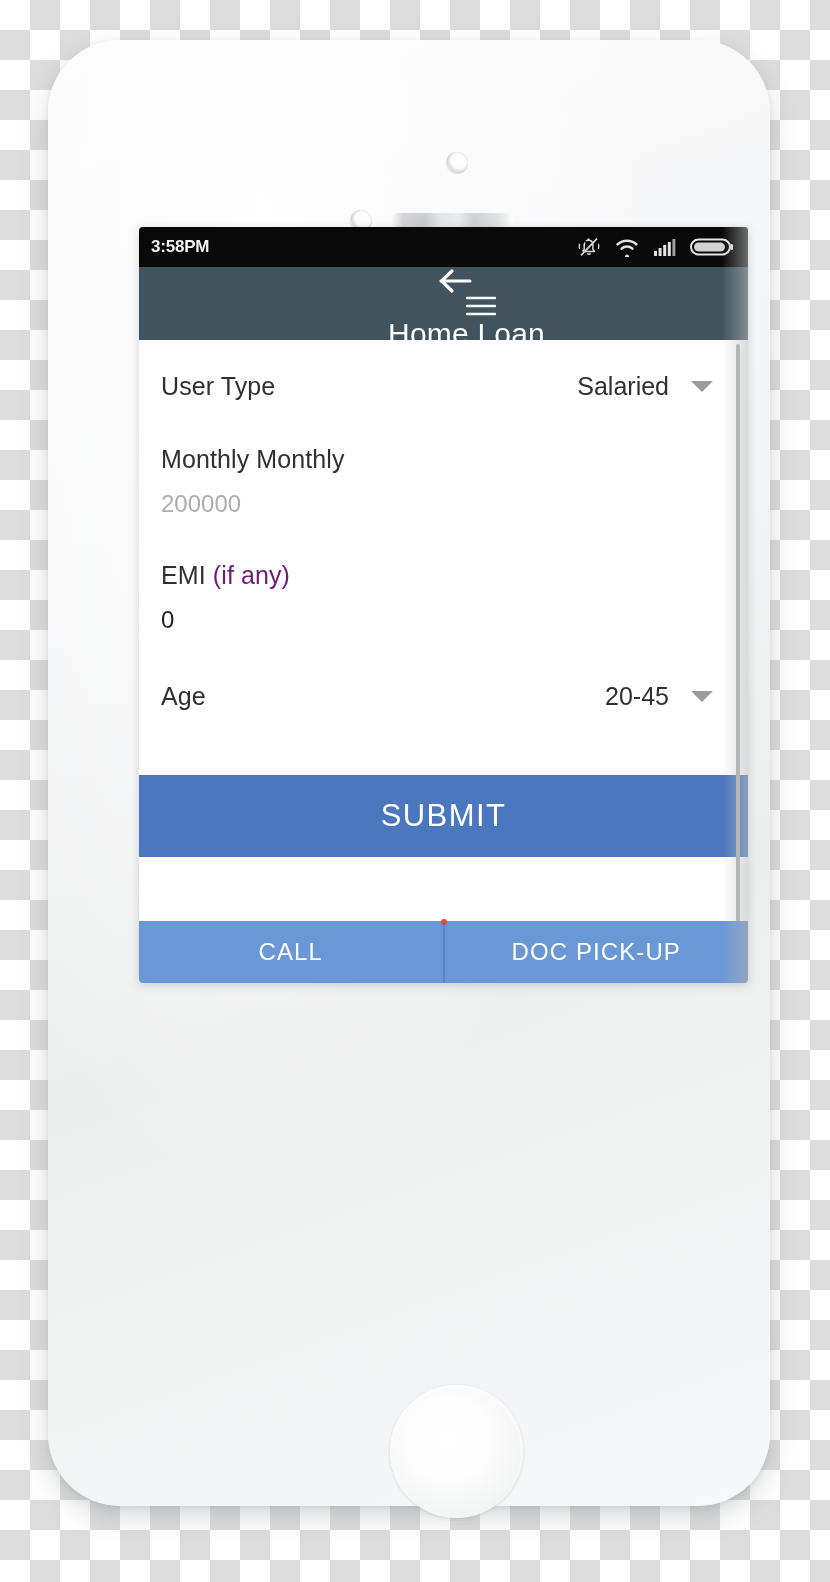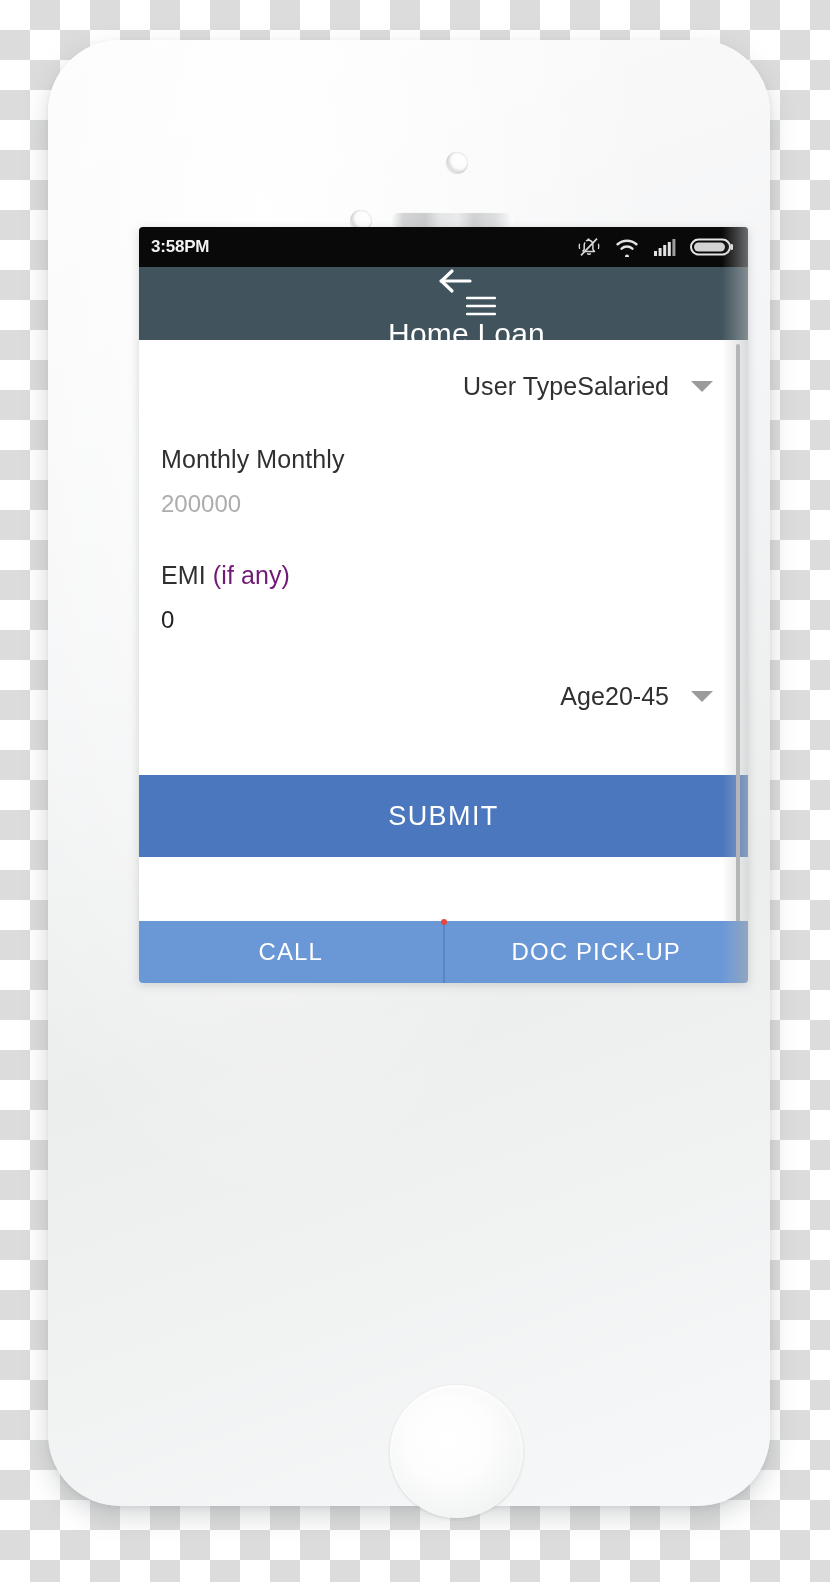--- a/index.html
+++ b/index.html
@@ -133,21 +133,21 @@
   #form-area {
     position: relative;
     background: #ffffff;
     padding: 0 22px 0 22px;
     box-sizing: border-box;
     height: 435px;
   }
   .row {
     display: flex;
     align-items: center;
-    justify-content: flex-end;
+    justify-content: space-between;
   }
   .field-label {
     color: #303030;
     font-size: 25px;
     letter-spacing: 0.1px;
   }
   .field-label .muted { color: #701a75; }
   .select-value {
     color: #303030;
     font-size: 25px;
@@ -186,21 +186,21 @@
   }
 
   
   #submit-button {
     height: 82px;
     background: #4a77bd;
     color: #ffffff;
     display: flex;
     align-items: center;
     justify-content: center;
-    font-size: 27px;
+    font-size: 31px;
     letter-spacing: 1.4px;
     cursor: pointer;
   }
 
   
   #empty-area {
     background: #ffffff;
     height: 345px;
   }
 

